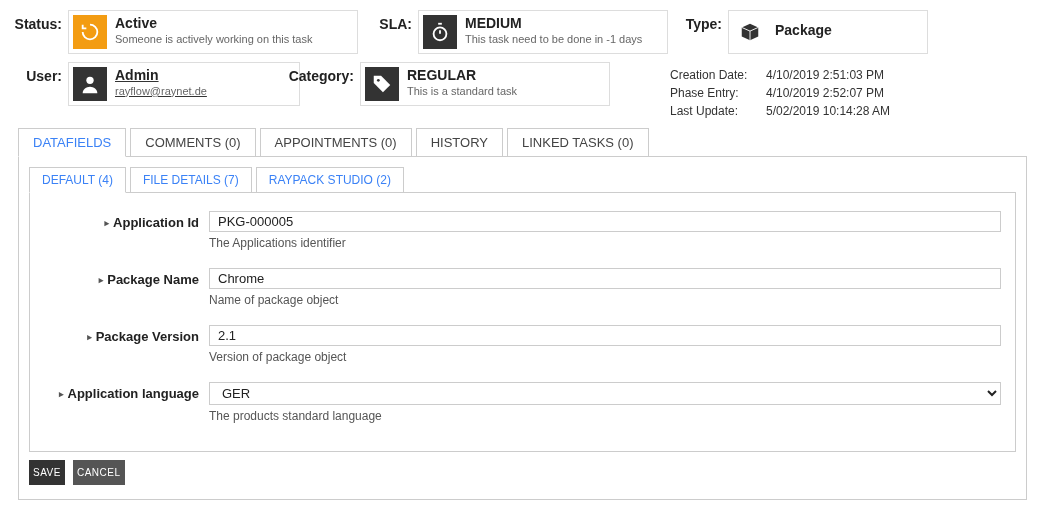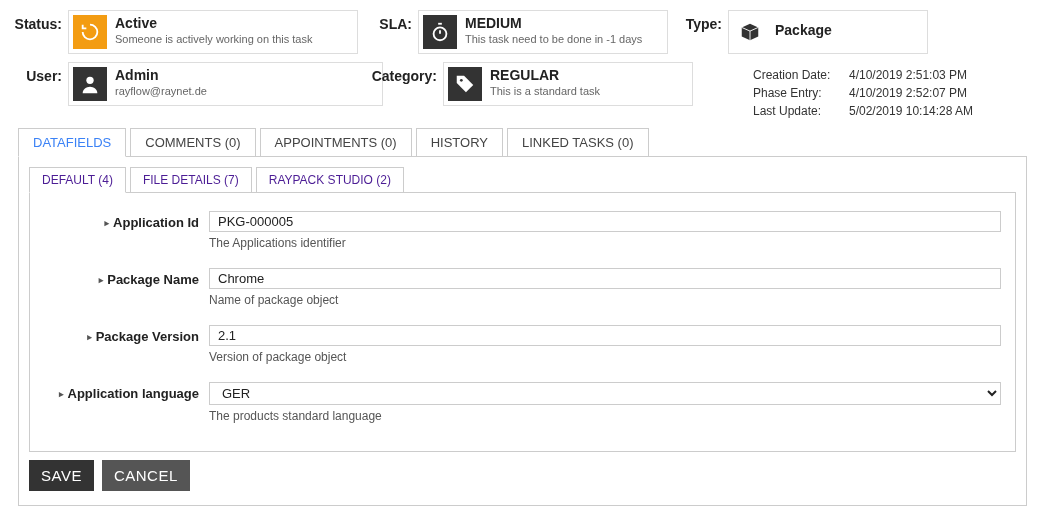--- a/index.html
+++ b/index.html
@@ -51,21 +51,21 @@
     z-index: 1;
   }
 
   
   .sub-tabs { display: flex; gap: 4px; position: relative; z-index: 2; }
   .sub-tab {
     border: 1px solid #ccc;
     padding: 5px 12px;
     font-size: 12px;
     background: #fff;
-    color: #4c1d95;
+    color: #3b82f6;
     cursor: pointer;
   }
   .sub-tab.active { border-bottom: 1px solid #fff; }
 
   .sub-panel {
     border: 1px solid #ccc;
     margin-top: -1px;
     padding: 18px 14px 28px 14px;
     position: relative;
     z-index: 1;
@@ -98,22 +98,22 @@
     background: #fff;
   }
   .field-help { font-size: 12px; color: #555; margin-top: 4px; }
 
   
   .btn-row { display: flex; gap: 8px; margin-top: 8px; }
   .btn {
     background: #555;
     color: #fff;
     border: none;
-    padding: 7px 12px;
-    font-size: 15px;
+    padding: 7px 4px;
+    font-size: 10px;
     letter-spacing: 0.5px;
     cursor: pointer;
   }
   .btn.primary { background: #333; }
 </style>
 </head>
 <body>
 
 <div class="header-row">
   <div class="hbox" style="width:50px; justify-content:flex-end;">
@@ -163,21 +163,21 @@
     <div>
       <div class="hcell-main" style="padding-top:7px;">Package</div>
     </div>
   </div>
 </div>
 
 <div class="header-row">
   <div class="hbox" style="width:50px; justify-content:flex-end;">
     <div class="hlabel">User:</div>
   </div>
-  <div class="hcell" style="width:315px;">
+  <div class="hcell" style="width:232px;text-decoration:underline;">
     <div class="icon-box icon-dark">
       <svg viewBox="0 0 24 24" fill="#fff">
           <circle cx="12" cy="8" r="4"></circle>
           <path d="M4 22c0-4 4-7 8-7s8 3 8 7"></path>
         </svg>
     </div>
     <div>
       <div class="hcell-main">Admin</div>
       <div class="hcell-sub">rayflow@raynet.de</div>
     </div>

